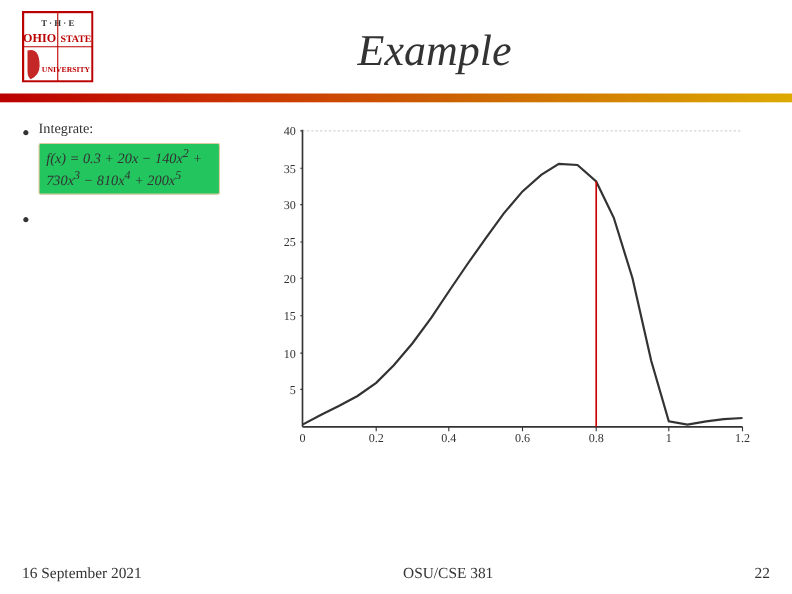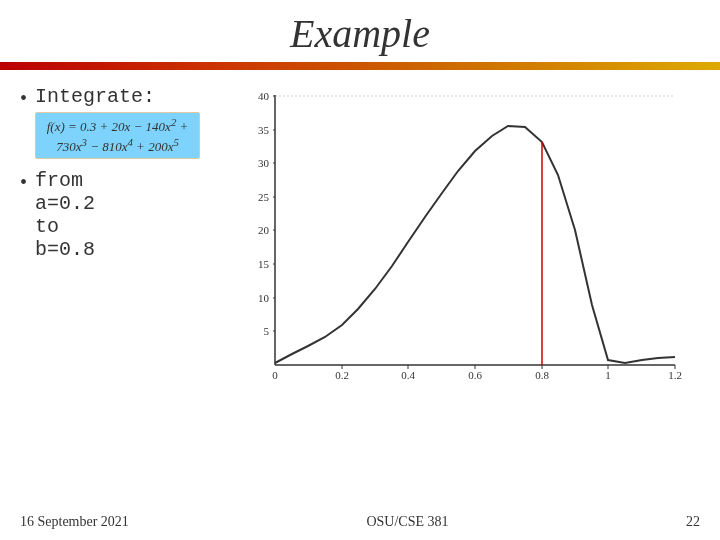--- a/index.html
+++ b/index.html
@@ -65,23 +65,23 @@
     }
 
     .bullet {
       font-size: 20px;
       color: #333;
       margin-top: 2px;
       flex-shrink: 0;
     }
 
     .bullet-text {
-      font-size: 20px;
-      color: #333;
-      font-family: Liberation Mono, monospace;
+      font-size: 13px;
+      color: #333;
+      font-family: Liberation Serif, serif;
     }
 
     
     .chart-area {
       flex: 1;
       position: relative;
     }
 
     .chart-svg {
       width: 100%;
@@ -104,53 +104,66 @@
     .osu-logo {
       width: 65px;
       height: 65px;
     }
   </style>
 </head>
 <body>
 
 <div class="slide-header">
 
+  <div class="logo-area">
+    <svg class="osu-logo" viewBox="0 0 65 65" xmlns="http://www.w3.org/2000/svg">
+
+      <rect x="1" y="1" width="63" height="63" fill="white" stroke="#bb0000" stroke-width="2"></rect>
+
+      <line x1="32.5" y1="1" x2="32.5" y2="64" stroke="#bb0000" stroke-width="1"></line>
+      <line x1="1" y1="32.5" x2="64" y2="32.5" stroke="#bb0000" stroke-width="1"></line>
+
+      <text x="32.5" y="14" text-anchor="middle" font-family="serif" font-size="8" fill="#333" font-weight="bold">T · H · E</text>
+
+      <text x="16" y="28" text-anchor="middle" font-family="serif" font-size="11" fill="#bb0000" font-weight="bold">OHIO</text>
+
+      <text x="49" y="28" text-anchor="middle" font-family="serif" font-size="9" fill="#bb0000" font-weight="bold">STATE</text>
+
+      <path d="M5,36 Q16,33 16,50 Q16,58 8,62 Q5,60 5,55 Z" fill="#bb0000" opacity="0.85"></path>
+
+      <text x="40" y="55" text-anchor="middle" font-family="serif" font-size="7" fill="#bb0000" font-weight="bold">UNIVERSITY</text>
+    </svg>
+  </div>
 
   <div class="title-area">
     <span class="slide-title">Example</span>
   </div>
 </div>
 
 <div class="header-bar"></div>
 
 <div class="slide-content">
 
   <div class="left-content">
 
     <div class="bullet-item">
       <span class="bullet">•</span>
       <div>
         <span class="bullet-text">Integrate:</span>
         
-        <div style="margin-top:4px; background:#7dd3fc; border:1px solid #e0c8a0; padding:3px 6px; border-radius:2px; display:inline-block;text-align:center;">
+        <div style="margin-top:4px; background:#22c55e; border:1px solid #e0c8a0; padding:3px 6px; border-radius:2px; display:inline-block;">
           <span style="font-style:italic; font-size:13px; font-family:'Times New Roman',serif; color:#333;">
             <i>f</i>(<i>x</i>) = 0.3 + 20<i>x</i> − 140<i>x</i><sup>2</sup> + 730<i>x</i><sup>3</sup> − 810<i>x</i><sup>4</sup> + 200<i>x</i><sup>5</sup>
           </span>
         </div>
       </div>
     </div>
 
     <div class="bullet-item" style="margin-top:10px;">
       <span class="bullet">•</span>
-      <div>
-        <div class="bullet-text">from</div>
-        <div class="bullet-text">a=0.2</div>
-        <div class="bullet-text">to</div>
-        <div class="bullet-text">b=0.8</div>
-      </div>
     </div>
   </div>
 
   <div class="chart-area">
     <svg class="chart-svg" viewBox="0 0 460 320" xmlns="http://www.w3.org/2000/svg">
 
       <line x1="50" y1="10" x2="50" y2="280" stroke="#333" stroke-width="1.5"></line>
 
       <line x1="50" y1="280" x2="450" y2="280" stroke="#333" stroke-width="1.5"></line>
 

